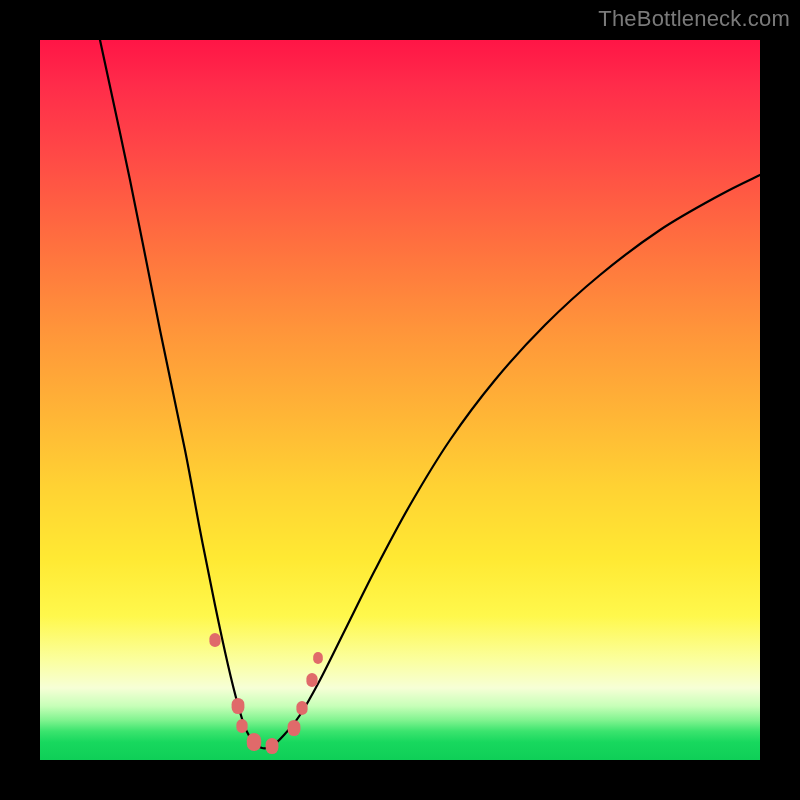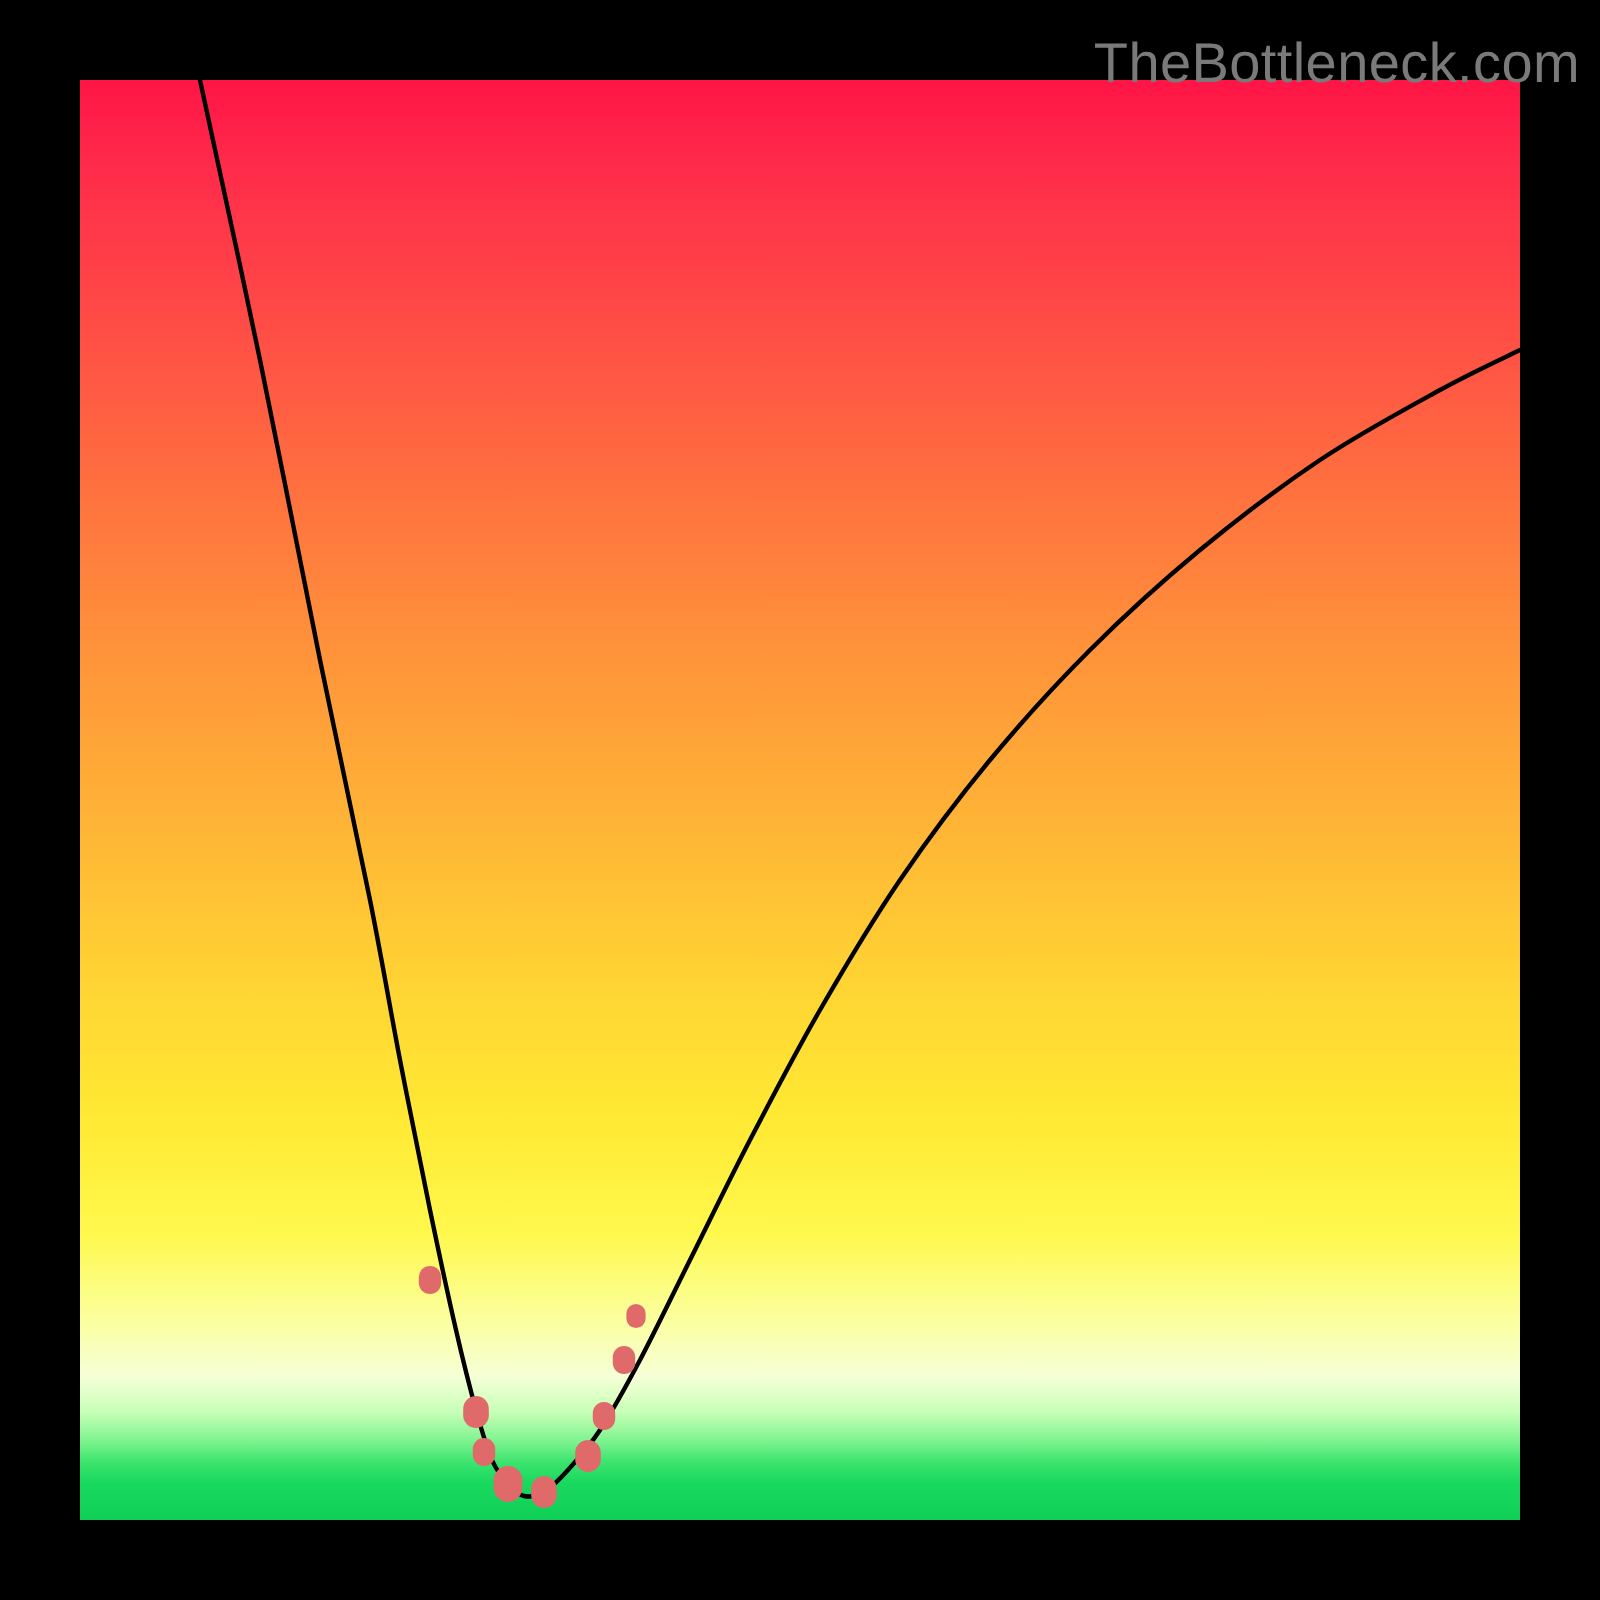--- a/index.html
+++ b/index.html
@@ -38,24 +38,24 @@
       #f6ffd6 90%,
       #c7ffb8 92.5%,
       #7ff38f 94.5%,
       #3be46e 96%,
       #18d85e 97.5%,
       #0fcf57 100%
     );
   }
   .watermark {
     position: absolute;
-    top: 16px;
+    top: 6px;
     right: 10px;
     color: #7a7a7a;
-    font-size: 28px;
+    font-size: 22px;
     letter-spacing: 0.2px;
     font-weight: 400;
     user-select: none;
   }
   svg.curve {
     position: absolute;
     left: 0; top: 0;
     width: 720px; height: 720px;
     overflow: visible;
   }

